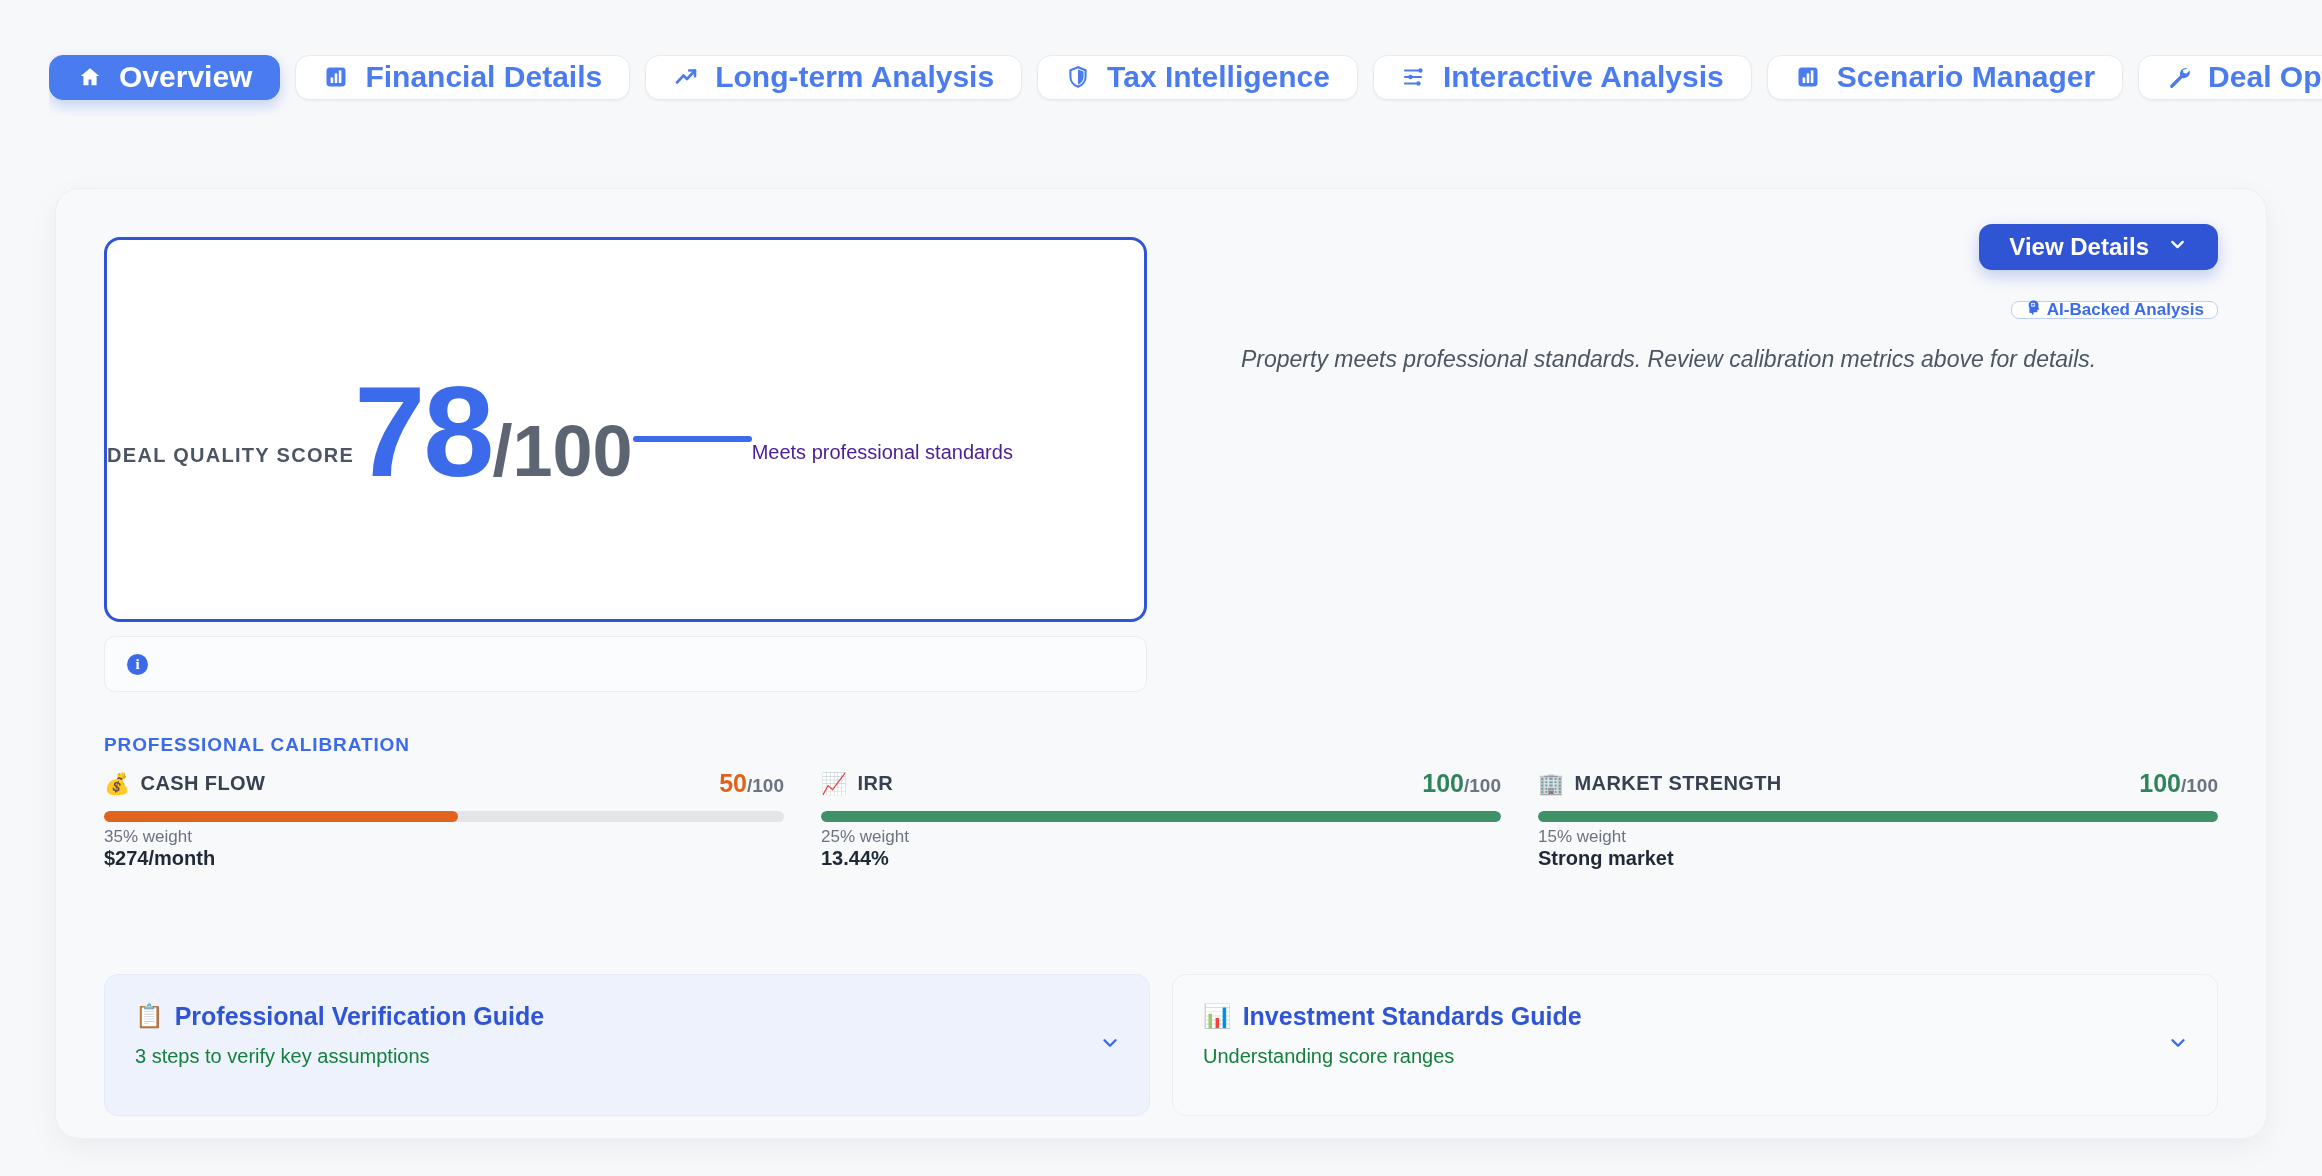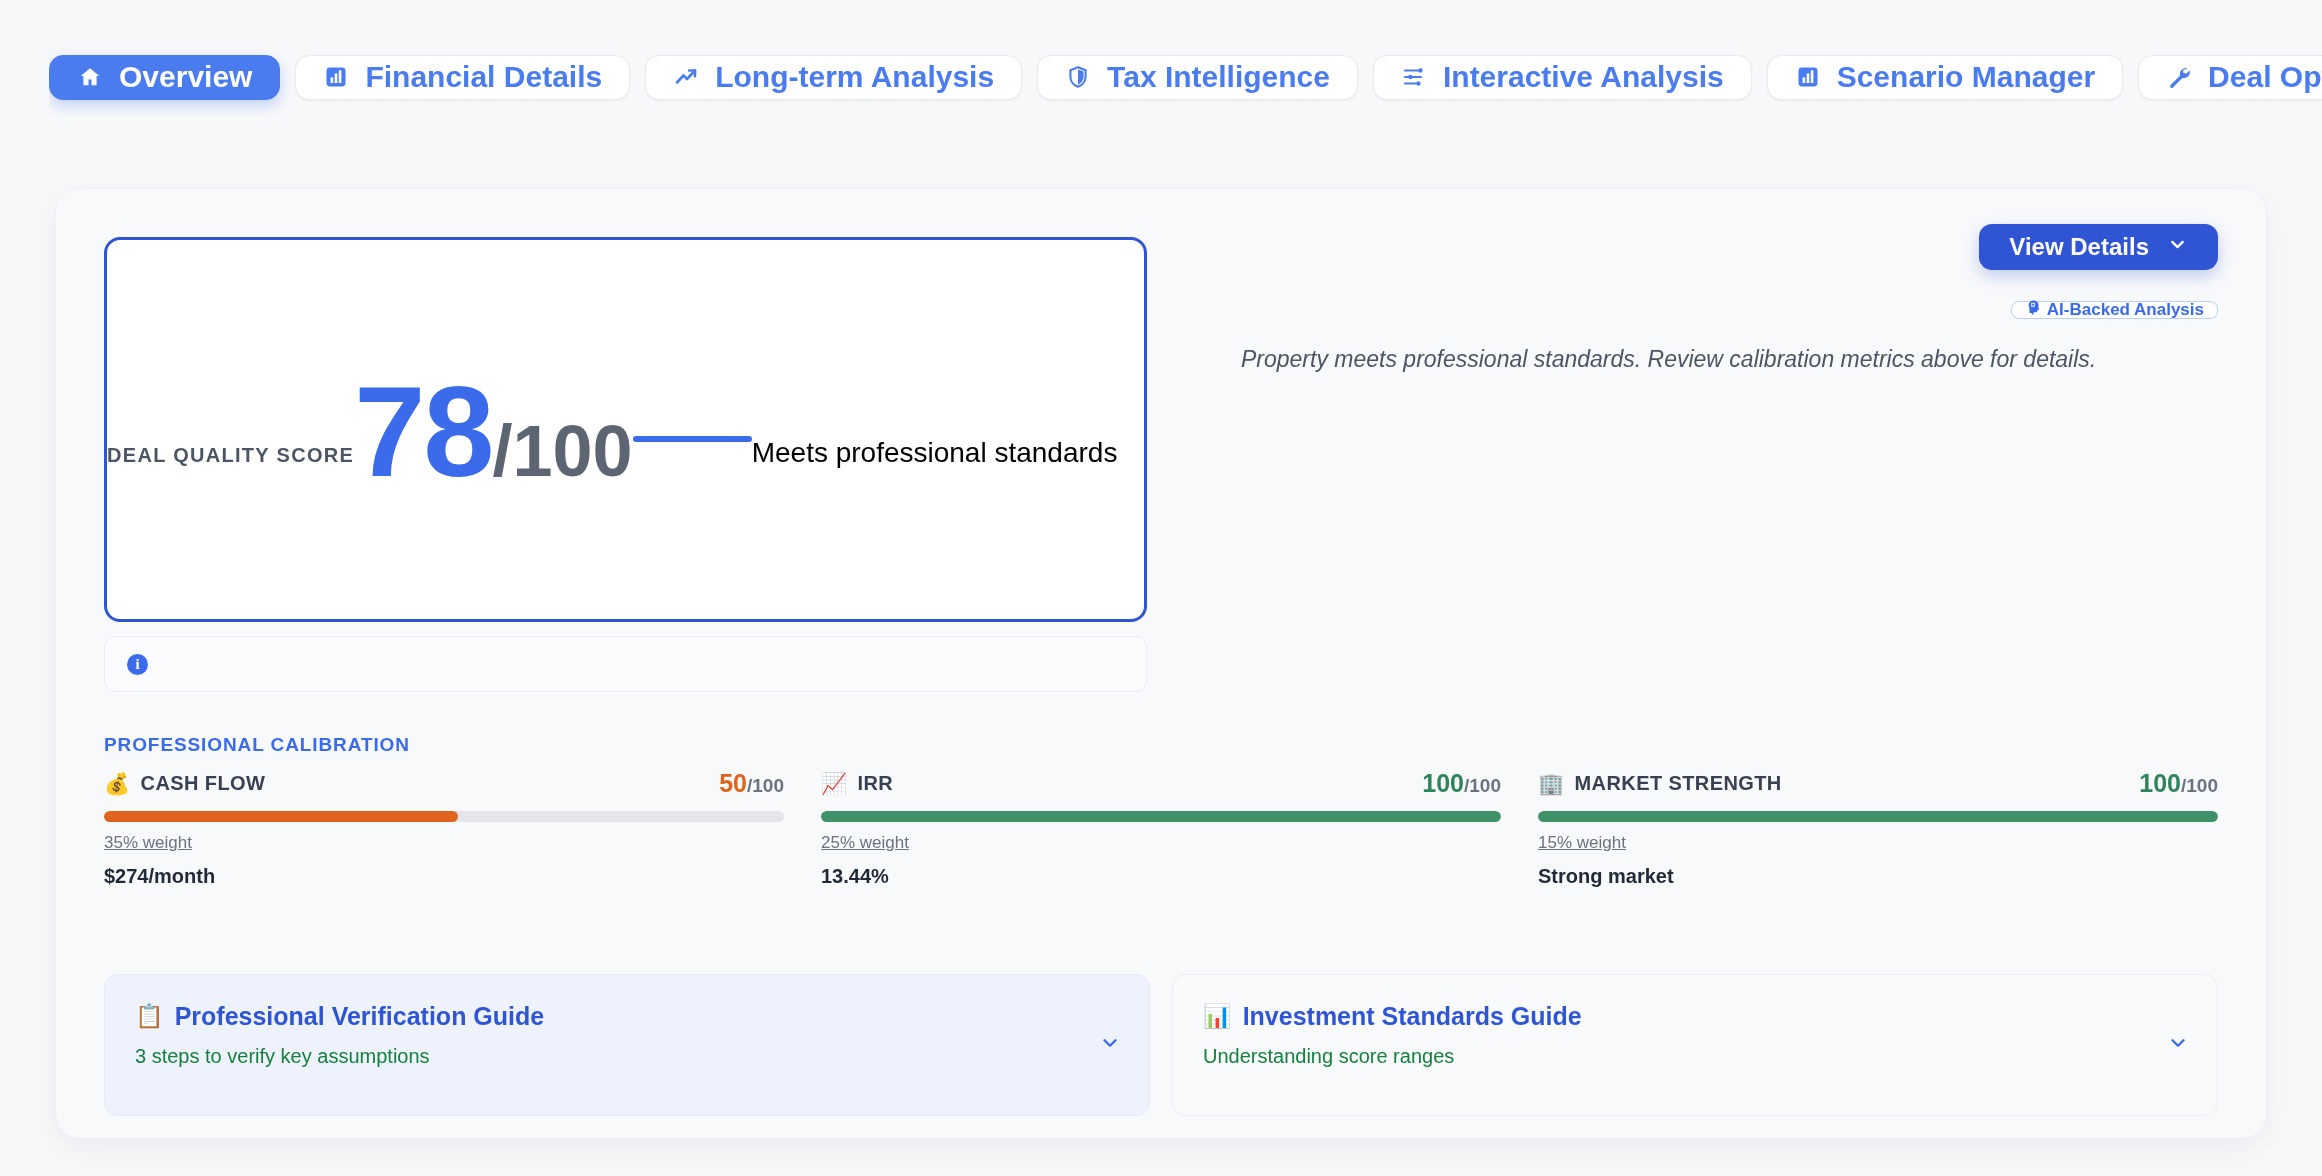--- a/index.html
+++ b/index.html
@@ -68,21 +68,21 @@
   .score-row {
     display: flex; align-items: baseline; justify-content: center;
     margin-top: 6px;
   }
   .score-value { font-size: 128px; font-weight: 700; color: #3b6bea; line-height: 1.08; letter-spacing: -2px; }
   .score-max   { font-size: 72px;  font-weight: 600; color: #5d6573; line-height: 1.08; }
   .score-rule {
     width: 119px; height: 6px; border-radius: 3px;
     background: #3b6bea; margin-top: 18px;
   }
-  .score-caption { margin-top: 46px; font-size: 28px; color: #000000; }
+  .score-caption { margin-top: 46px; font-size: 20px; color: #4c1d95; }
 
   
   .view-details {
     position: absolute; right: 48px; top: 35px;
     display: flex; align-items: center; gap: 18px;
     height: 46px; padding: 0 30px;
     background: #2f55d4; color: #fff;
     font-size: 24px; font-weight: 700;
     border: none; border-radius: 13px;
     box-shadow: 0 6px 16px rgba(47,85,212,.28);
@@ -137,22 +137,22 @@
   }
   .metric-name {
     display: flex; align-items: center; gap: 10px;
     font-size: 20px; font-weight: 600; letter-spacing: .4px; color: #374151;
   }
   .metric-emoji { font-size: 21px; line-height: 1; }
   .metric-score { font-size: 25px; font-weight: 700; }
   .metric-score .den { font-size: 19px; font-weight: 600; color: #6b7280; }
   .track { height: 11px; border-radius: 6px; background: #e3e5e8; overflow: hidden; }
   .fill { height: 100%; border-radius: 6px; }
-  .metric-weight { margin-top: 11px; font-size: 17px; color: #6b7280; text-decoration: underline; }
-  .metric-sub { margin-top: 12px; font-size: 20px; font-weight: 700; color: #1f2937; }
+  .metric-weight { margin-top: 5px; font-size: 17px; color: #6b7280; }
+  .metric-sub { margin-top: 0; font-size: 20px; font-weight: 700; color: #1f2937; }
 
   
   .guides {
     position: absolute; left: 48px; top: 785px; right: 48px;
     display: flex; gap: 22px;
   }
   .guide {
     flex: 1 1 0;
     height: 142px; border-radius: 14px;
     border: 1px solid #e9ecf3;

